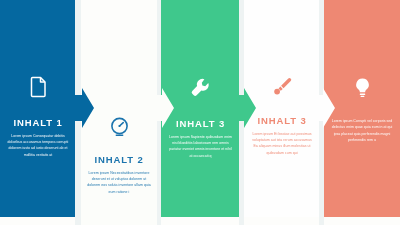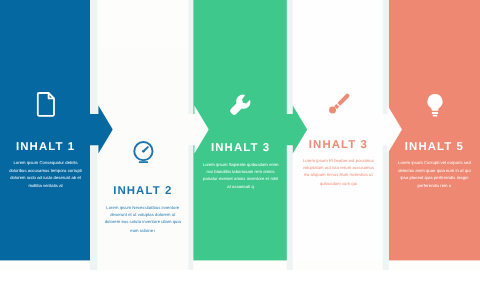--- a/index.html
+++ b/index.html
@@ -212,19 +212,18 @@
   <div class="panel p5" style="left:324px; width:76px;">
     <div class="panel-body">
       <div class="icon-wrap" style="top:74px;">
         <svg width="19" height="21" viewBox="0 0 19 21">
           <path d="M9.5 1.4 a6.3 6.3 0 0 0 -3.7 11.4 c0.7 0.5 1 1.2 1 2 v0.5 h5.4 v-0.5 c0 -0.8 0.3 -1.5 1 -2 A6.3 6.3 0 0 0 9.5 1.4 z" fill="#ffffff"></path>
           <rect x="6.8" y="16.4" width="5.4" height="1.5" rx="0.5" fill="#ffffff"></rect>
           <rect x="7.6" y="18.7" width="3.8" height="1.4" rx="0.6" fill="#ffffff"></rect>
         </svg>
       </div>
       <div class="text-wrap" style="top:118px;">
-        <div class="heading">INHALT 5</div>
         <div class="body-text">Lorem ipsum Corrupti vel corporis sed delectus enim quae quia eum in at qui ipsa placeat quia perferendis magni perferendis rem u</div>
       </div>
     </div>
   </div>
 
 </div>
 
 </body></html>

